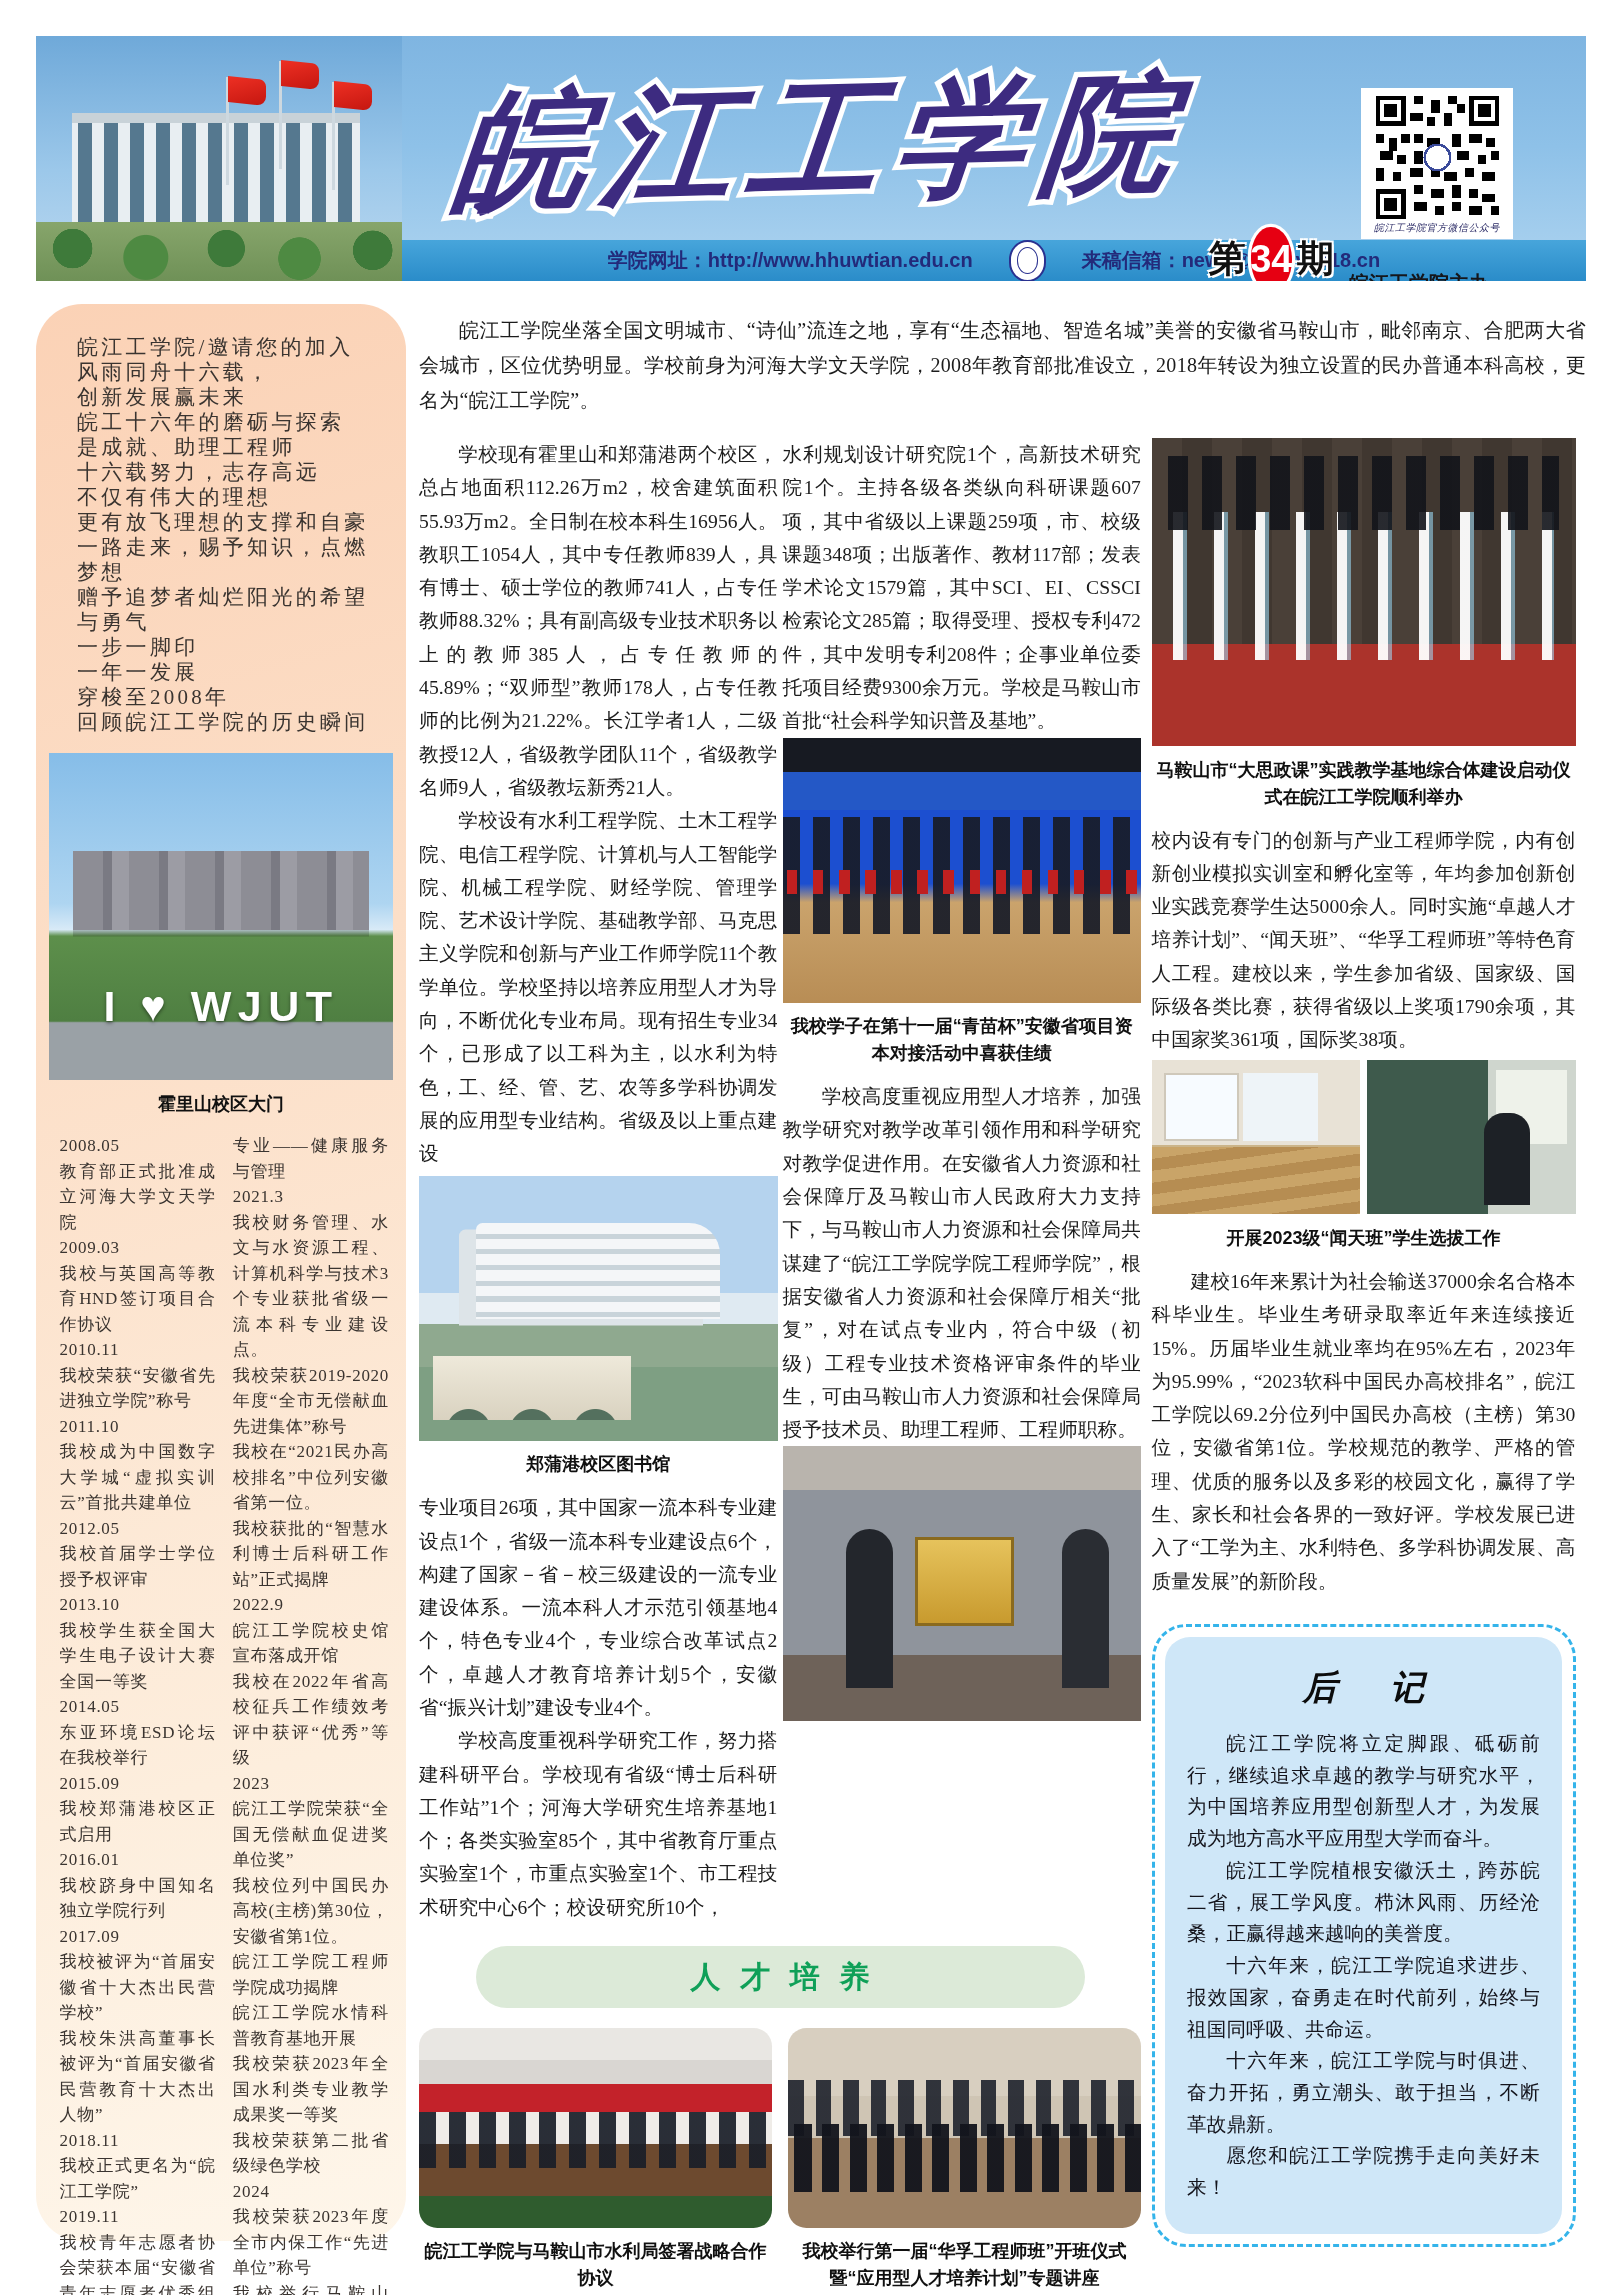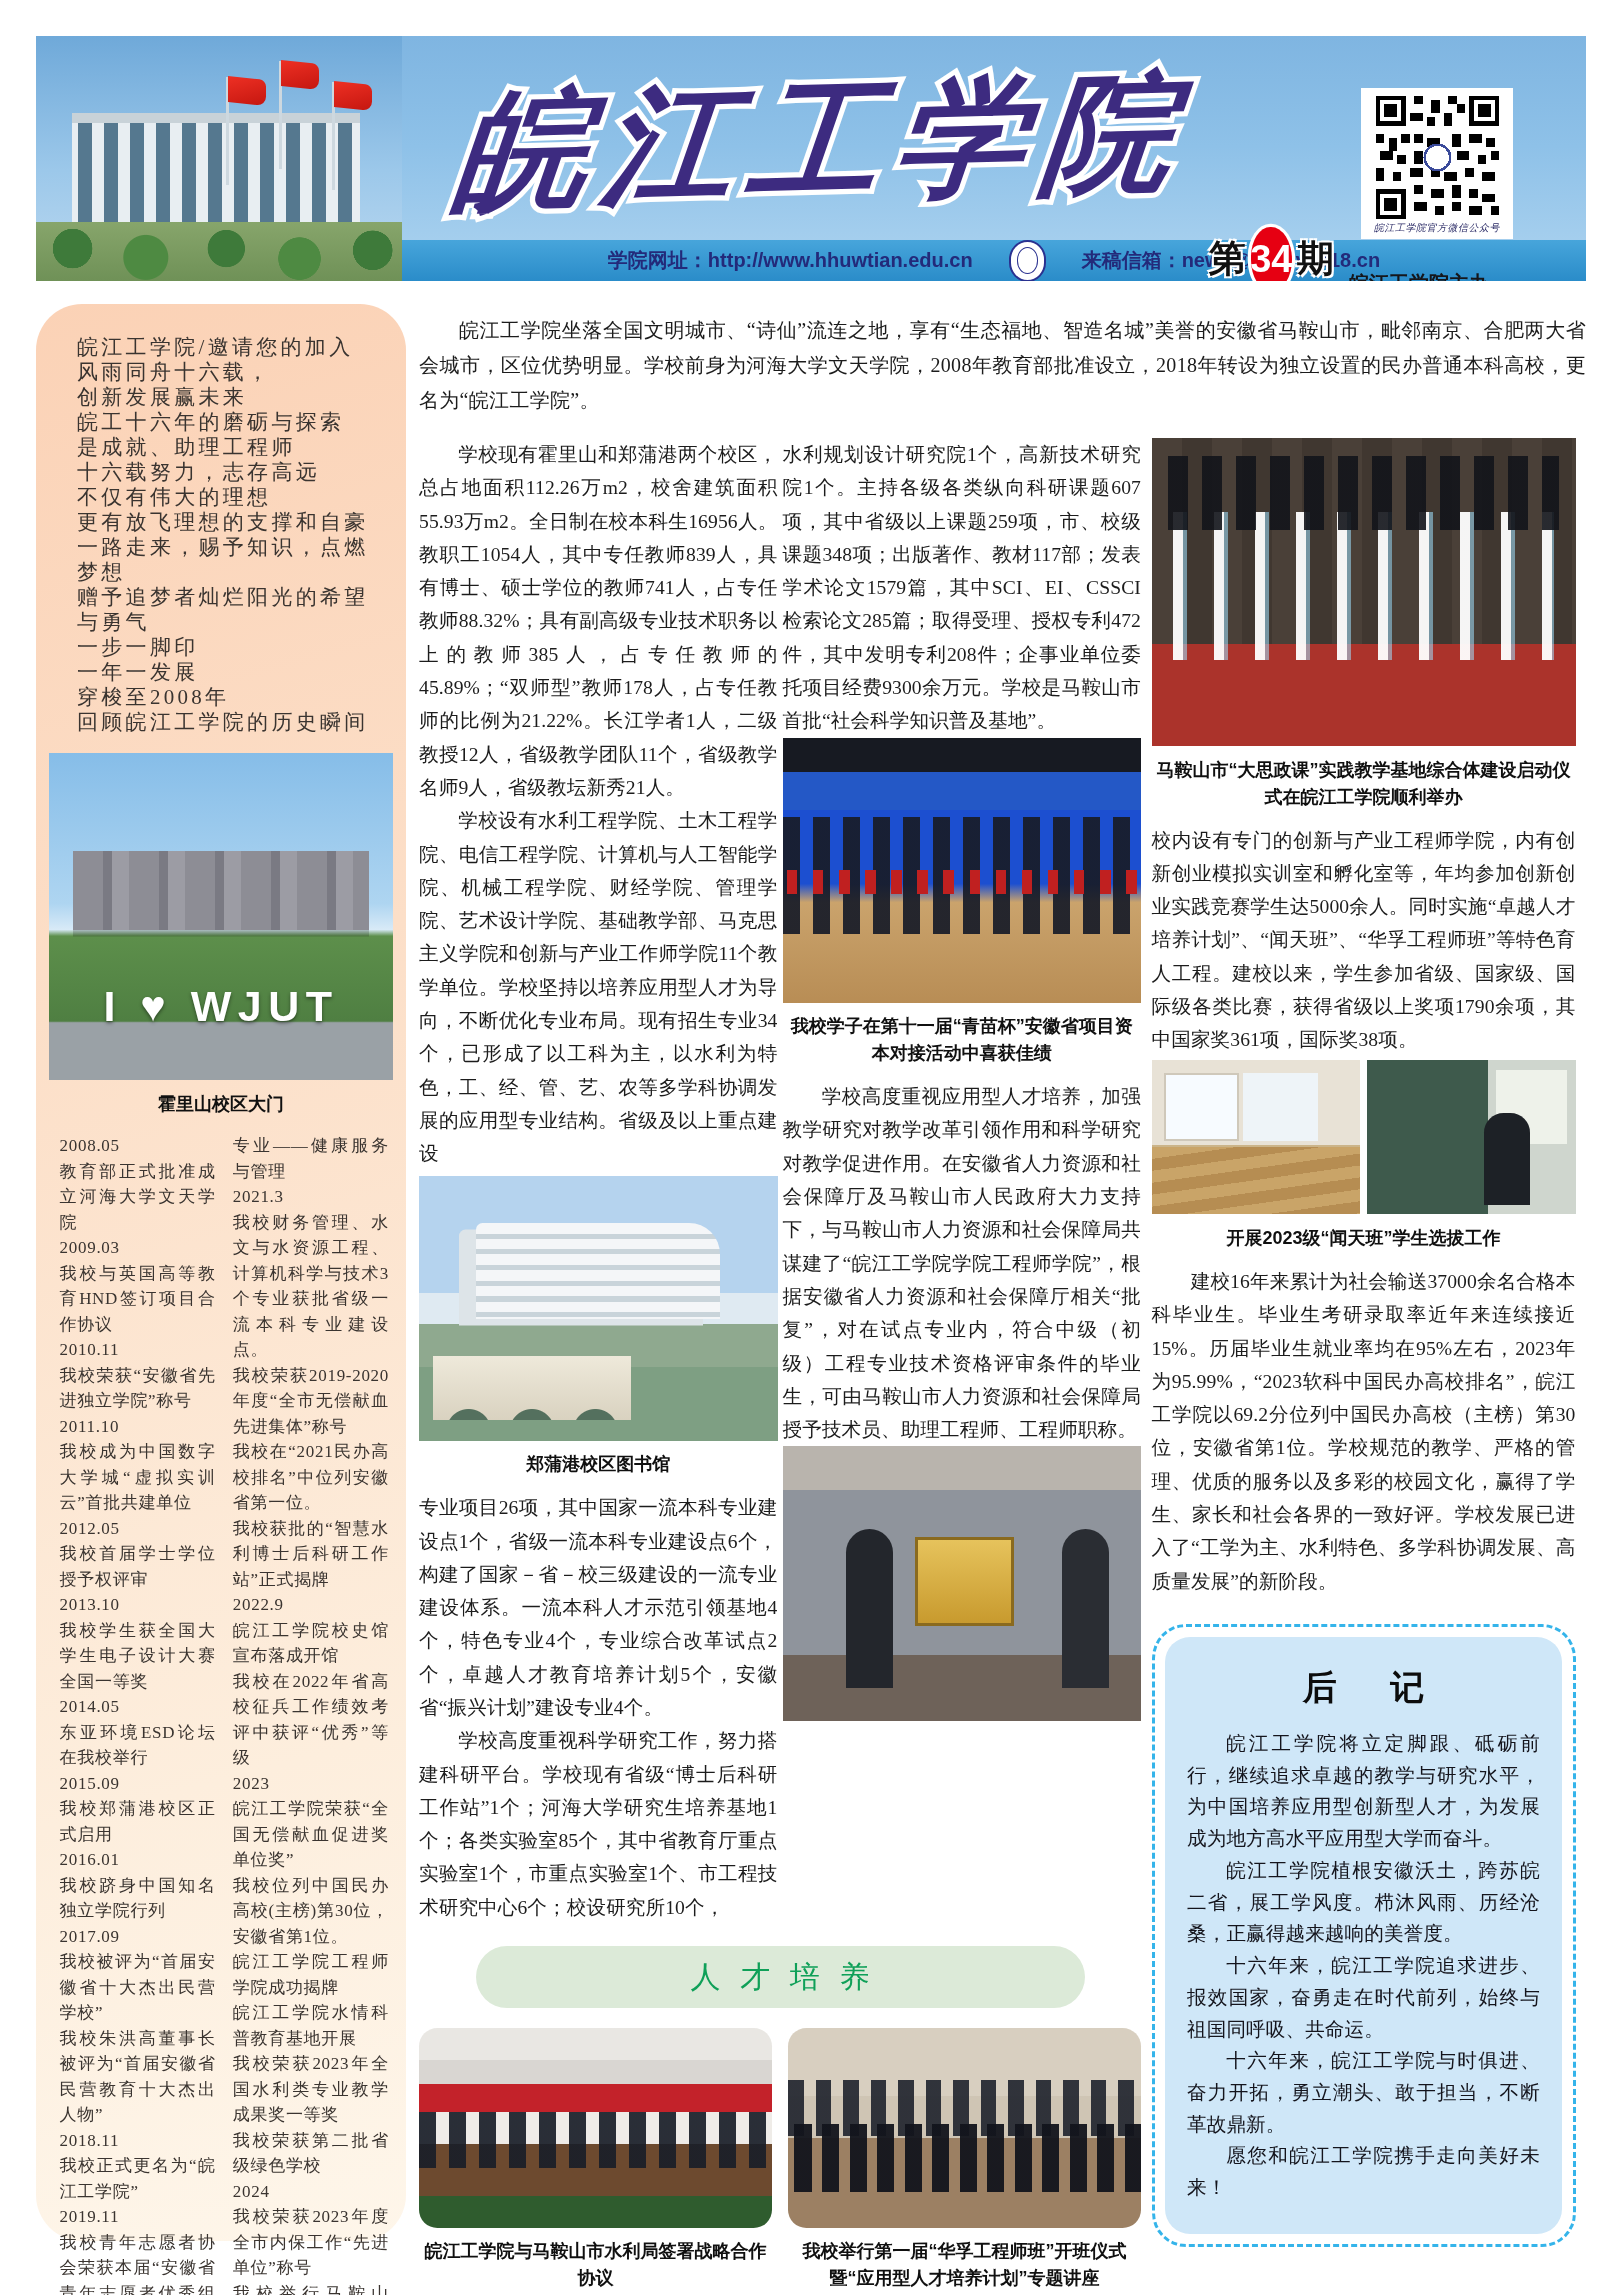--- a/index.html
+++ b/index.html
@@ -125,39 +125,39 @@
   .wt-a::after{content:"";position:absolute;left:0;right:0;bottom:0;height:44%;
       background:repeating-linear-gradient(172deg,#c9a468 0 11.8px,#b68d52 11.8px 23.6px);}
   .wt-b{background:linear-gradient(90deg,#3e5a4c 0 58%,#cfd6ce 58%);}
   .wt-b::before{content:"";position:absolute;right:4%;top:6%;width:34%;height:48%;background:#eef2ea;}
   .wt-b::after{content:"";position:absolute;left:56%;top:34%;width:46px;height:60%;
       background:#1d2126;border-radius:19.6px 19.6px 0 0;}
 
   
   .talent-pill{width:609px;margin:22px auto 19.6px;background:#dcead8;border-radius:46px;
       text-align:center;padding:10.5px 0;color:#0fa058;font-family:"Liberation Sans","DejaVu Sans",sans-serif;
-      font-weight:400;font-size:30px;letter-spacing:19.6px;text-indent:19.6px;}
+      font-weight:700;font-size:30px;letter-spacing:19.6px;text-indent:19.6px;}
   .talent-grid{display:grid;grid-template-columns:1fr 1fr;column-gap:15.7px;}
   .tp{border-radius:18.3px;position:relative;overflow:hidden;}
   .tp-r1{height:200px;}
   .tp-cap{margin:10.5px 3.9px 14.4px;}
   .tp-a{background:linear-gradient(180deg,#e9e7e3 0 16%,#d9d6d2 16% 28%,#c3222a 28% 42%,#efece8 42% 58%,#6d4a2f 58% 84%,#2f5c2e 84%);}
   .tp-a::before{content:"";position:absolute;left:0;right:0;top:42%;height:28%;
       background:repeating-linear-gradient(90deg,rgba(25,30,40,.92) 0 17px,rgba(25,30,40,0) 17px 30px);}
   .tp-b{background:linear-gradient(180deg,#d8cfc0 0 34%,#cfc5b4 34% 55%,#9c8063 55%);}
   .tp-b::before{content:"";position:absolute;left:0;right:0;top:26%;height:28%;
       background:repeating-linear-gradient(90deg,rgba(30,34,44,.9) 0 15.7px,rgba(30,34,44,0) 15.7px 27.5px);}
   .tp-b::after{content:"";position:absolute;left:0;right:0;top:48%;height:34%;
       background:repeating-linear-gradient(90deg,rgba(18,20,28,.95) 6.5px 23.6px,rgba(18,20,28,0) 23.6px 34px);}
 
   
   .ps-box{margin-top:26px;border:3.9px dashed #35b4ea;border-radius:34px;padding:10.5px;}
   .ps-inner{background:#cfe7f8;border-radius:25px;padding:27.5px 22px 30px;}
   .ps-title{text-align:center;font-family:"Liberation Sans","DejaVu Sans",sans-serif;font-weight:900;
-            font-size:34px;letter-spacing:22px;text-indent:22px;color:#0c0c0c;margin-bottom:17px;}
+            font-size:34px;letter-spacing:22px;text-indent:22px;color:#0c0c0c;margin-bottom:17px;font-style:italic;}
   .ps-inner p{margin:0;font-size:19.6px;line-height:1.62;text-align:justify;text-indent:2em;color:#14141c;}
 
   .cap-tight{margin:10.5px 1.3px 13px;}
 </style>
 </head>
 <body>
 
 <div class="page">
 
   <header class="masthead">

